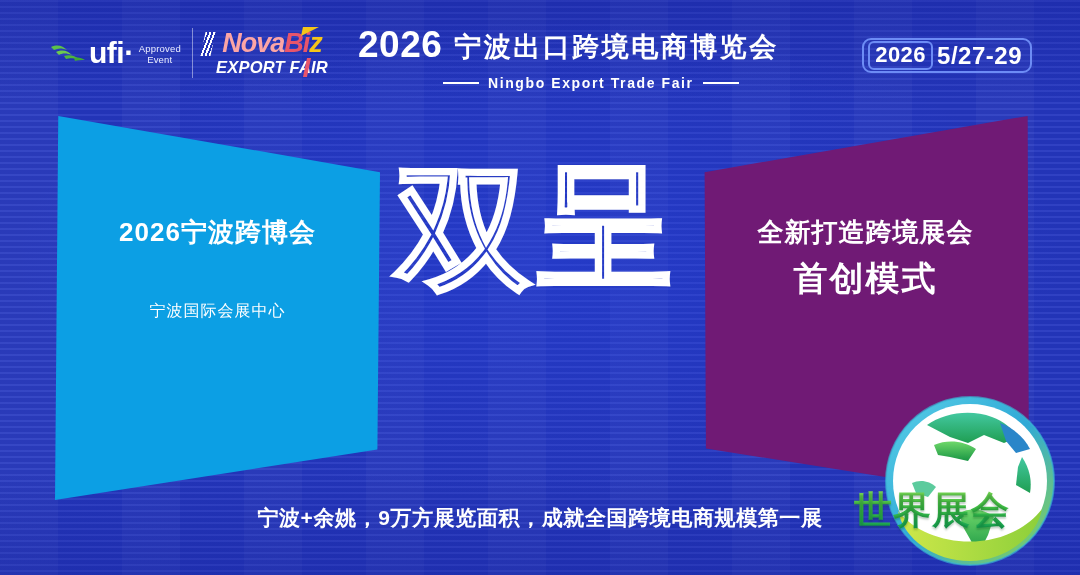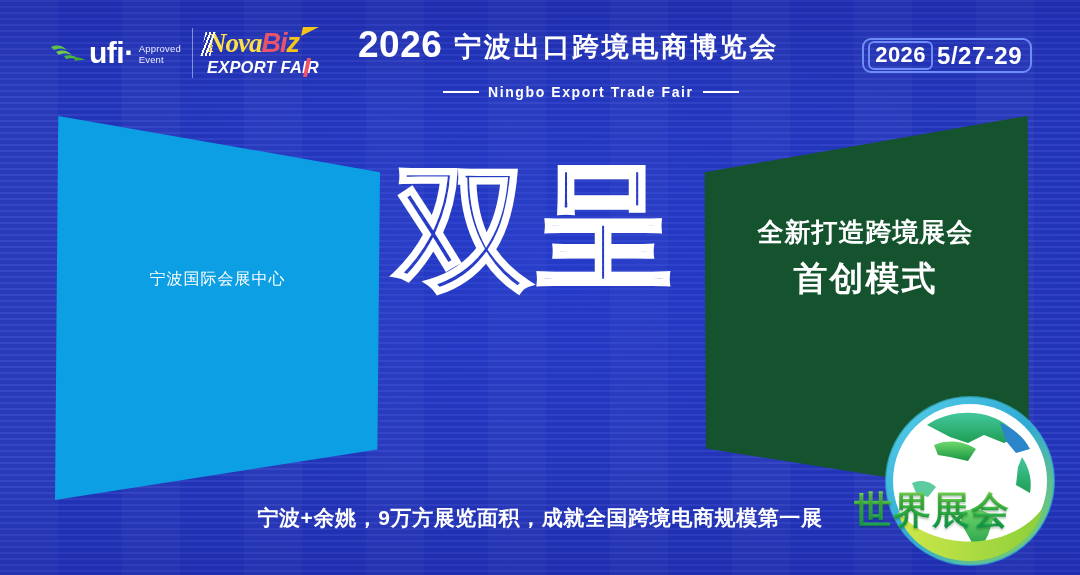--- a/index.html
+++ b/index.html
@@ -42,21 +42,21 @@
     background:
       radial-gradient(ellipse 70% 60% at 50% 45%, rgba(40,70,230,0.35) 0%, rgba(25,40,170,0.0) 70%),
       linear-gradient(to bottom, rgba(20,30,150,0.28) 0%, rgba(255,255,255,0) 18%, rgba(255,255,255,0) 82%, rgba(20,30,150,0.25) 100%);
     z-index:2;
   }
 
   
   .header {
     position:absolute; top:0; left:0; right:0; height:104px;
     z-index:10;
-    display:flex; align-items:center;
+    display:flex; align-items:center;text-align:center;
   }
 
   
   .ufi-logo {
     position:absolute; left:50px; top:36px;
     display:flex; align-items:center; height:34px;
   }
   .ufi-leaf { position:relative; width:38px; height:22px; margin-right:1px; }
   .ufi-text {
     color:#ffffff; font-weight:bold; font-size:30px;
@@ -77,21 +77,21 @@
   
   .novabiz {
     position:absolute; left:207px; top:30px;
     width:130px; height:48px;
   }
   .nb-line1 {
     font-size:27px; font-weight:bold; font-style:italic;
     letter-spacing:-1px; line-height:27px;
     white-space:nowrap;
   }
-  .nb-nova { color:#fde047;font-family:Liberation Serif, serif; }
+  .nb-nova { color:#fca5a5; }
   .nb-b { color:#e8556b; }
   .nb-i { color:#e8556b; }
   .nb-z { color:#f5c518; }
   .nb-line2 {
     font-size:16.5px; font-weight:bold; font-style:italic;
     color:#ffffff; letter-spacing:0.2px; line-height:18px;
     margin-top:1px; white-space:nowrap;
   }
   .nb-slash {
     position:absolute; left:-4px; top:2px;
@@ -122,21 +122,21 @@
     color:#ffffff; font-size:37px; font-weight:bold;
     letter-spacing:0.5px; line-height:38px;
   }
   .title-cn {
     color:#ffffff; font-size:27px; font-weight:bold;
     letter-spacing:2.5px; line-height:30px;
     margin-left:12px; padding-bottom:2px;
   }
   .title-sub-row {
     display:flex; align-items:center;
-    margin-left:85px; margin-top:20px;
+    margin-left:85px; margin-top:11px;
   }
   .rule { width:36px; height:2px; background:#ffffff; }
   .title-en {
     color:#ffffff; font-size:14px; font-weight:bold;
     letter-spacing:1.6px; margin:0 9px; white-space:nowrap;
   }
 
   
   .date-badge {
     position:absolute; right:48px; top:38px;
@@ -160,21 +160,21 @@
     position:absolute; z-index:6;
     display:flex; flex-direction:column; align-items:center;
   }
   .panel-left {
     left:55px; top:112px; width:325px; height:388px;
     background:#0c9fe4;
     clip-path: polygon(1% 1.0%, 100% 15.5%, 99.2% 87.0%, 0% 100%);
   }
   .panel-right {
     left:702px; top:112px; width:327px; height:388px;
-    background:#14532d;
+    background:#701a75;
     clip-path: polygon(0.8% 15.5%, 99.6% 1.0%, 100% 100%, 1.2% 86.7%);
   }
   .panel-inner { width:100%; padding-top:104px; text-align:center; }
   .panel-line1 {
     color:#ffffff; font-size:26px; font-weight:bold;
     letter-spacing:1px; line-height:32px;
   }
   .panel-line2 {
     color:#ffffff; font-size:34px; font-weight:bold;
     letter-spacing:2px; line-height:42px; margin-top:9px;
@@ -282,20 +282,21 @@
     </div>
 
     <div class="date-badge">
       <span class="date-year">2026</span>
       <span class="date-range">5/27-29</span>
     </div>
   </div>
 
   <div class="panel panel-left">
     <div class="panel-inner">
+      <div class="panel-line1">2026宁波跨博会</div>
       <div class="panel-venue">宁波国际会展中心</div>
     </div>
   </div>
 
   <div class="panel panel-right">
     <div class="panel-inner">
       <div class="panel-line1">全新打造跨境展会</div>
       <div class="panel-line2">首创模式</div>
     </div>
   </div>

